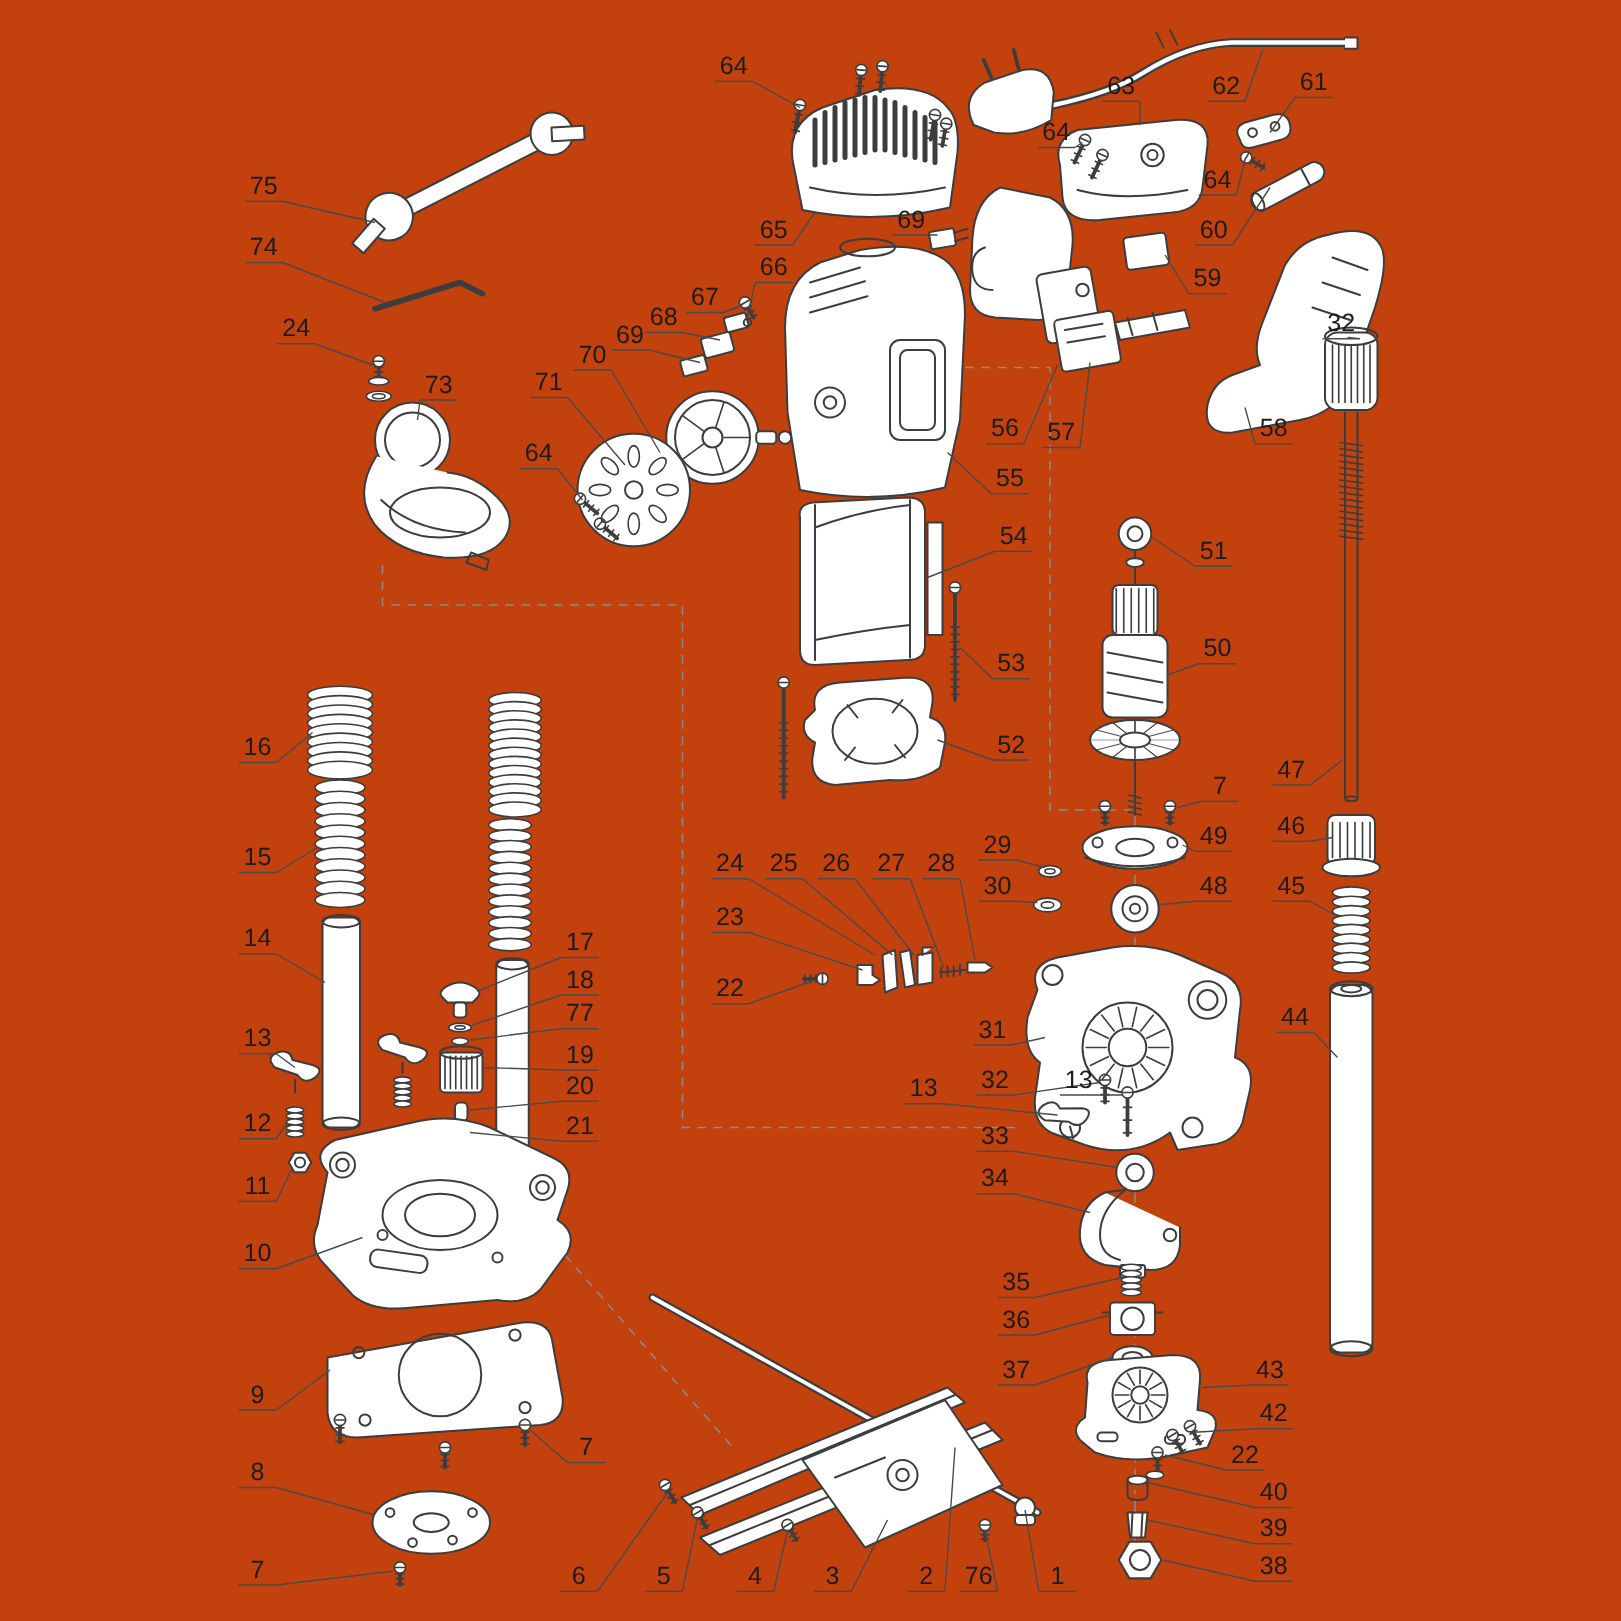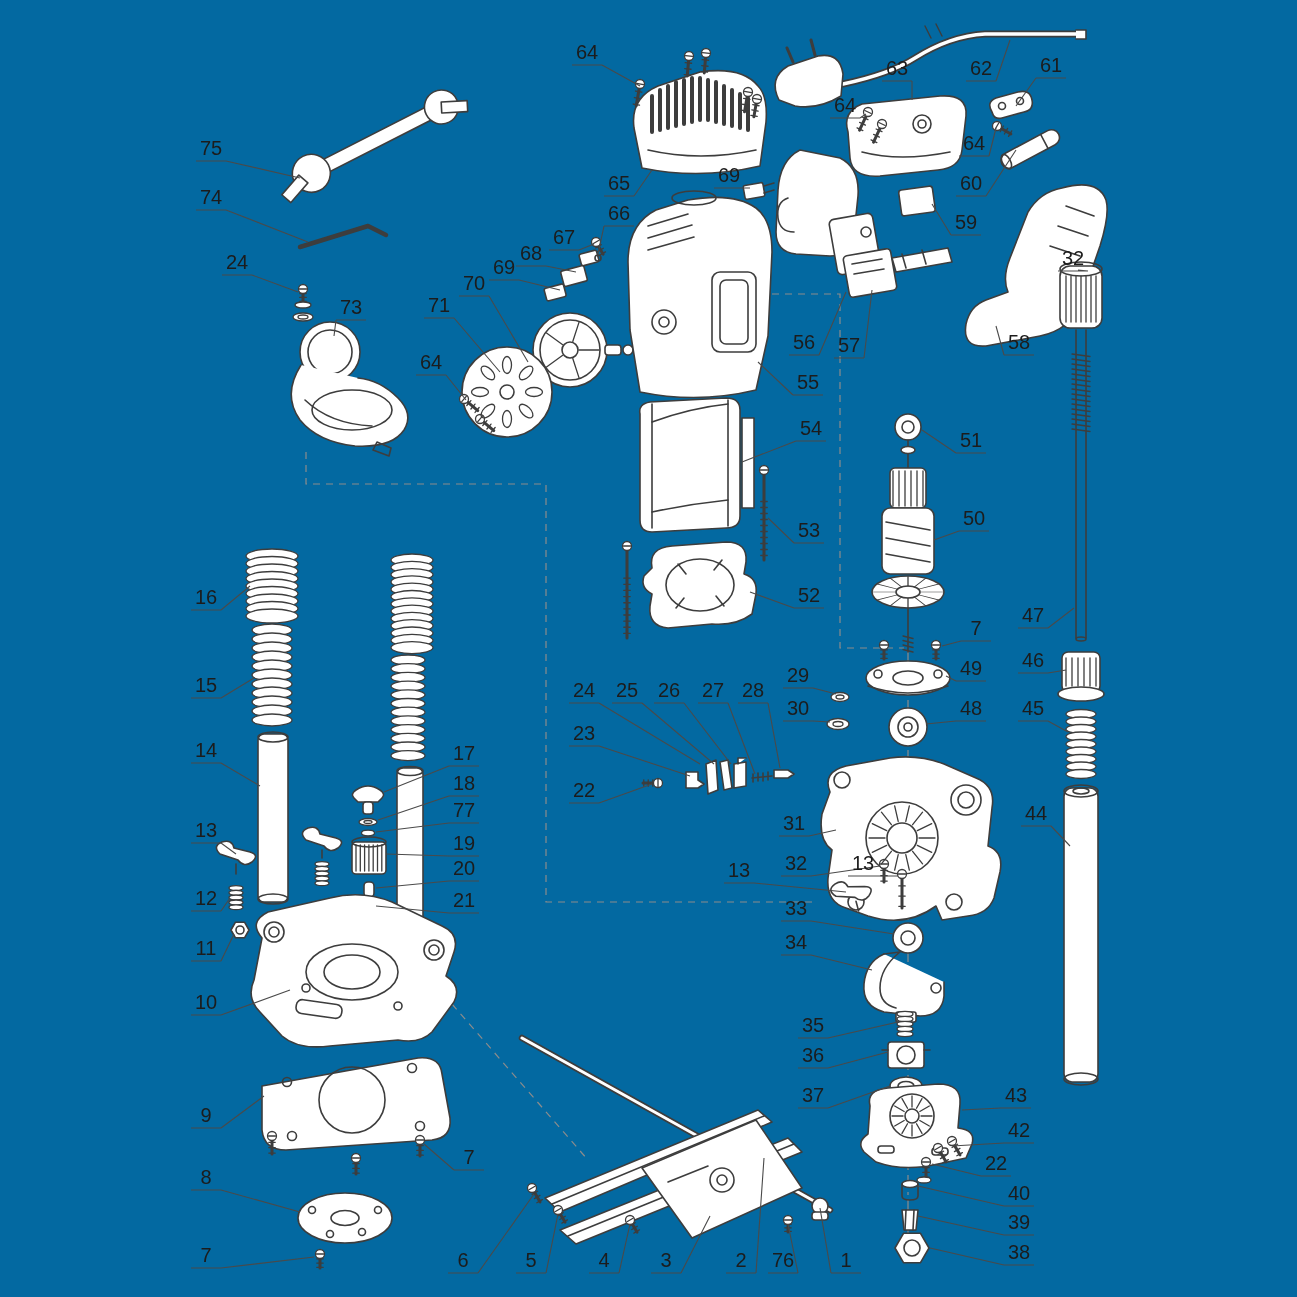--- a/index.html
+++ b/index.html
@@ -1,16 +1,16 @@
 <!DOCTYPE html>
 <html><head>
 <meta charset="utf-8">
 <style>
   html,body{margin:0;padding:0;background:#fff;}
-  .page{position:relative;width:1297px;height:1297px;background:#0369a1;font-family:"Liberation Sans",sans-serif;overflow:hidden;}
+  .page{position:relative;width:1297px;height:1297px;background:#c2410c;font-family:"Liberation Sans",sans-serif;overflow:hidden;}
   svg{display:block;width:1297px;height:1297px;}
   #dash path{stroke:#8c8c8c;stroke-width:1.2;fill:none;}
   #parts, #deco{stroke:#3d3d3d;stroke-width:1.6;fill:none;stroke-linecap:round;stroke-linejoin:round;}
   #deco{stroke-width:1.3;}
   #labels text{font-family:"Liberation Sans",sans-serif;font-size:20px;fill:#1c1c1c;text-anchor:middle;stroke:none;}
   #labels path{stroke:#4a4a4a;stroke-width:1.1;fill:none;}
 </style>
 </head>
 <body>
 

